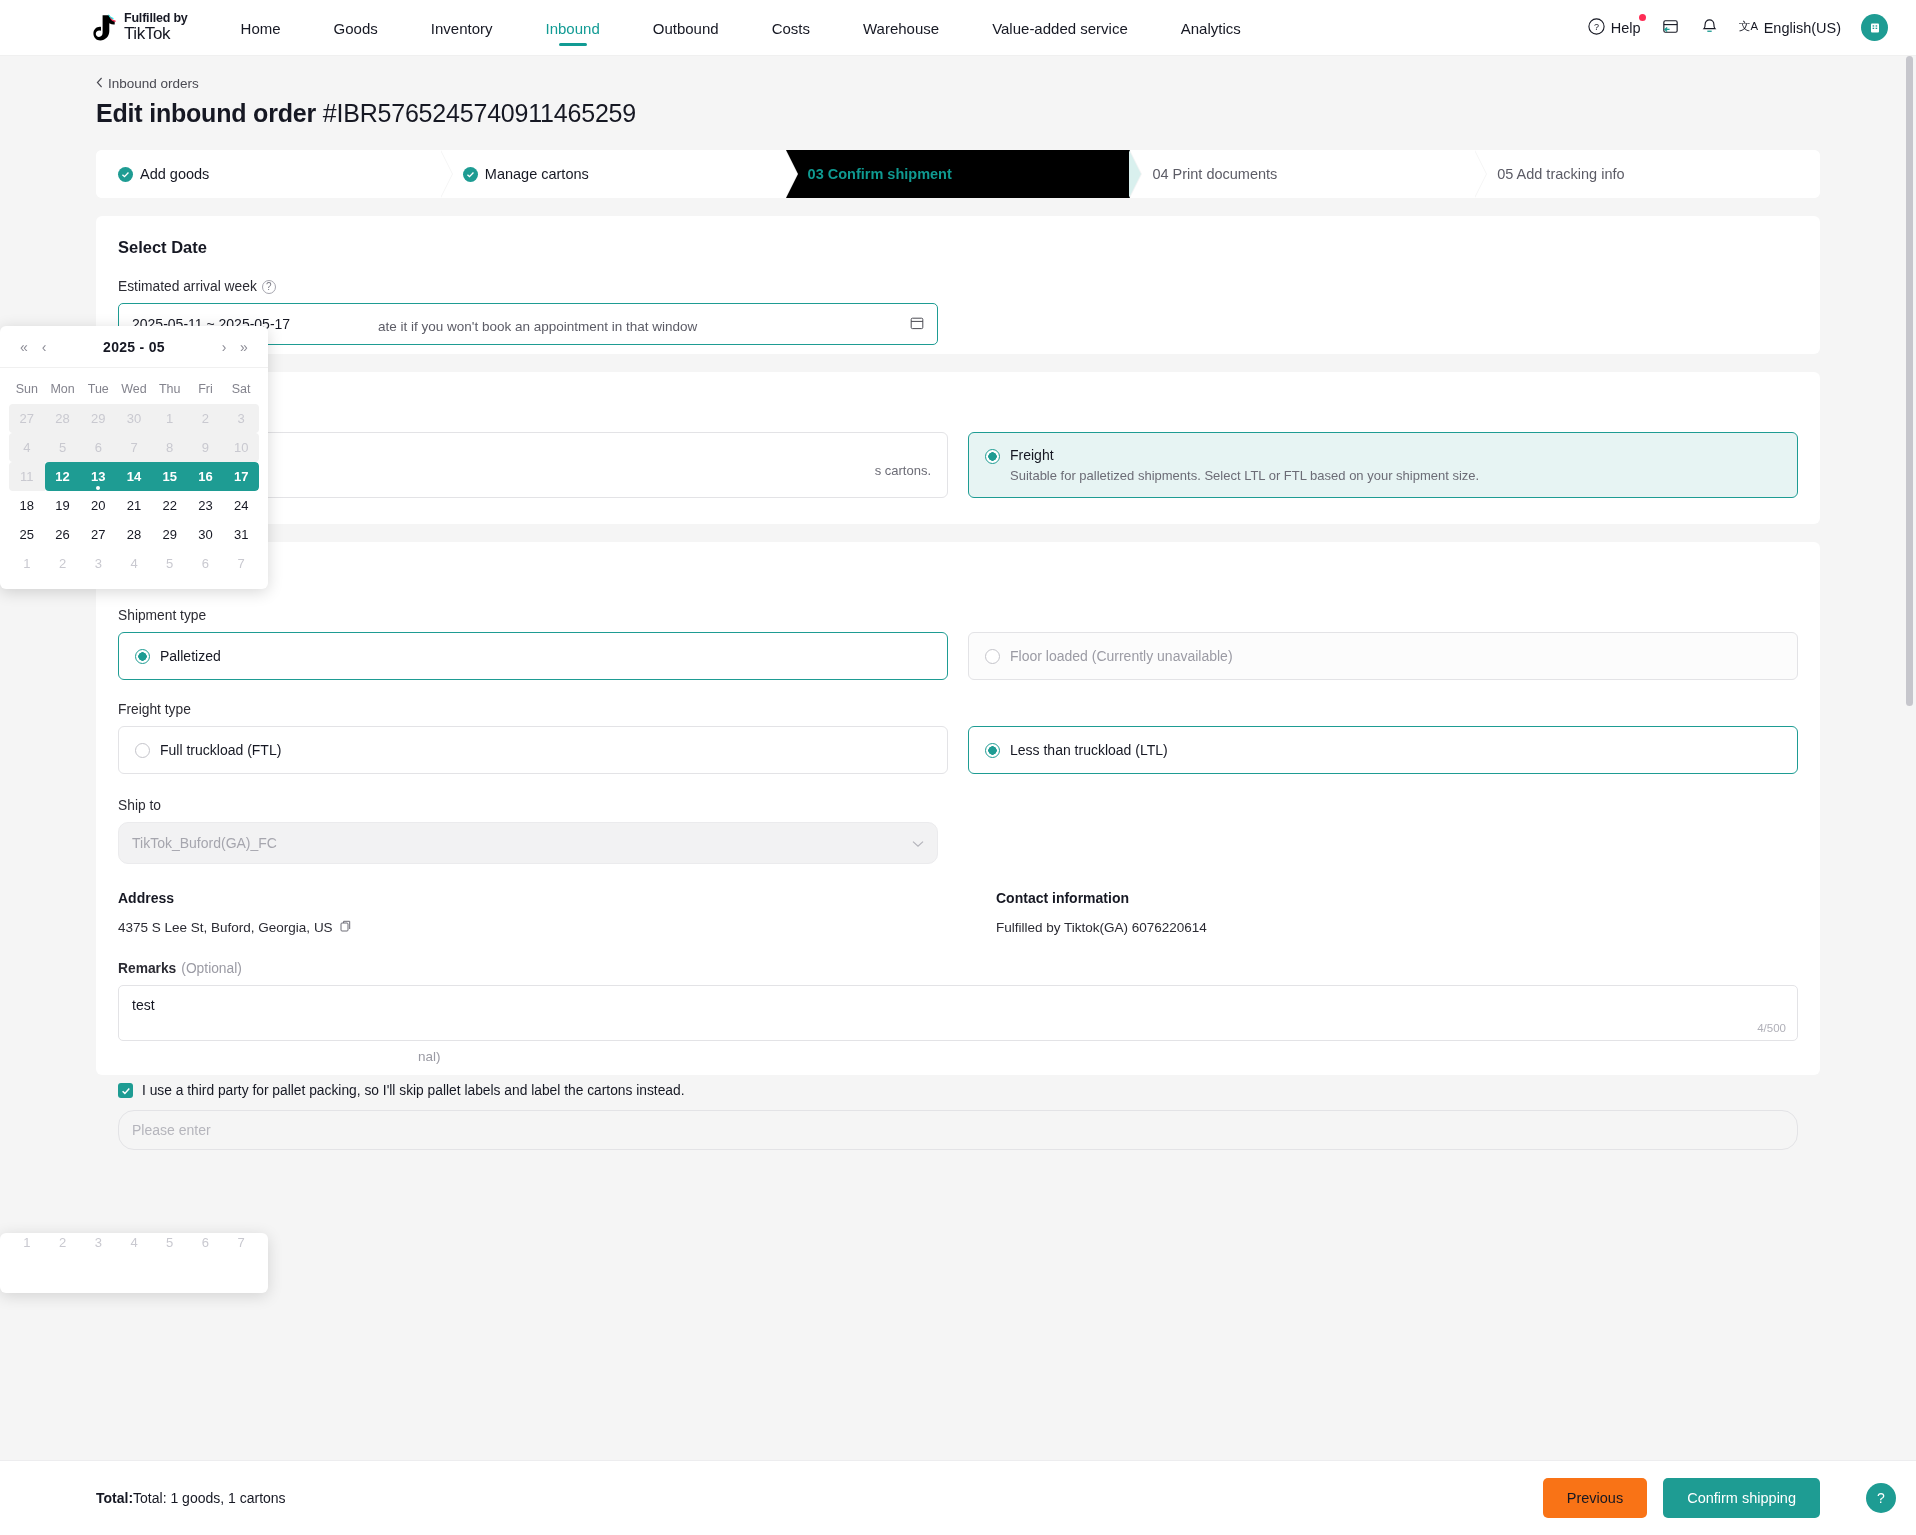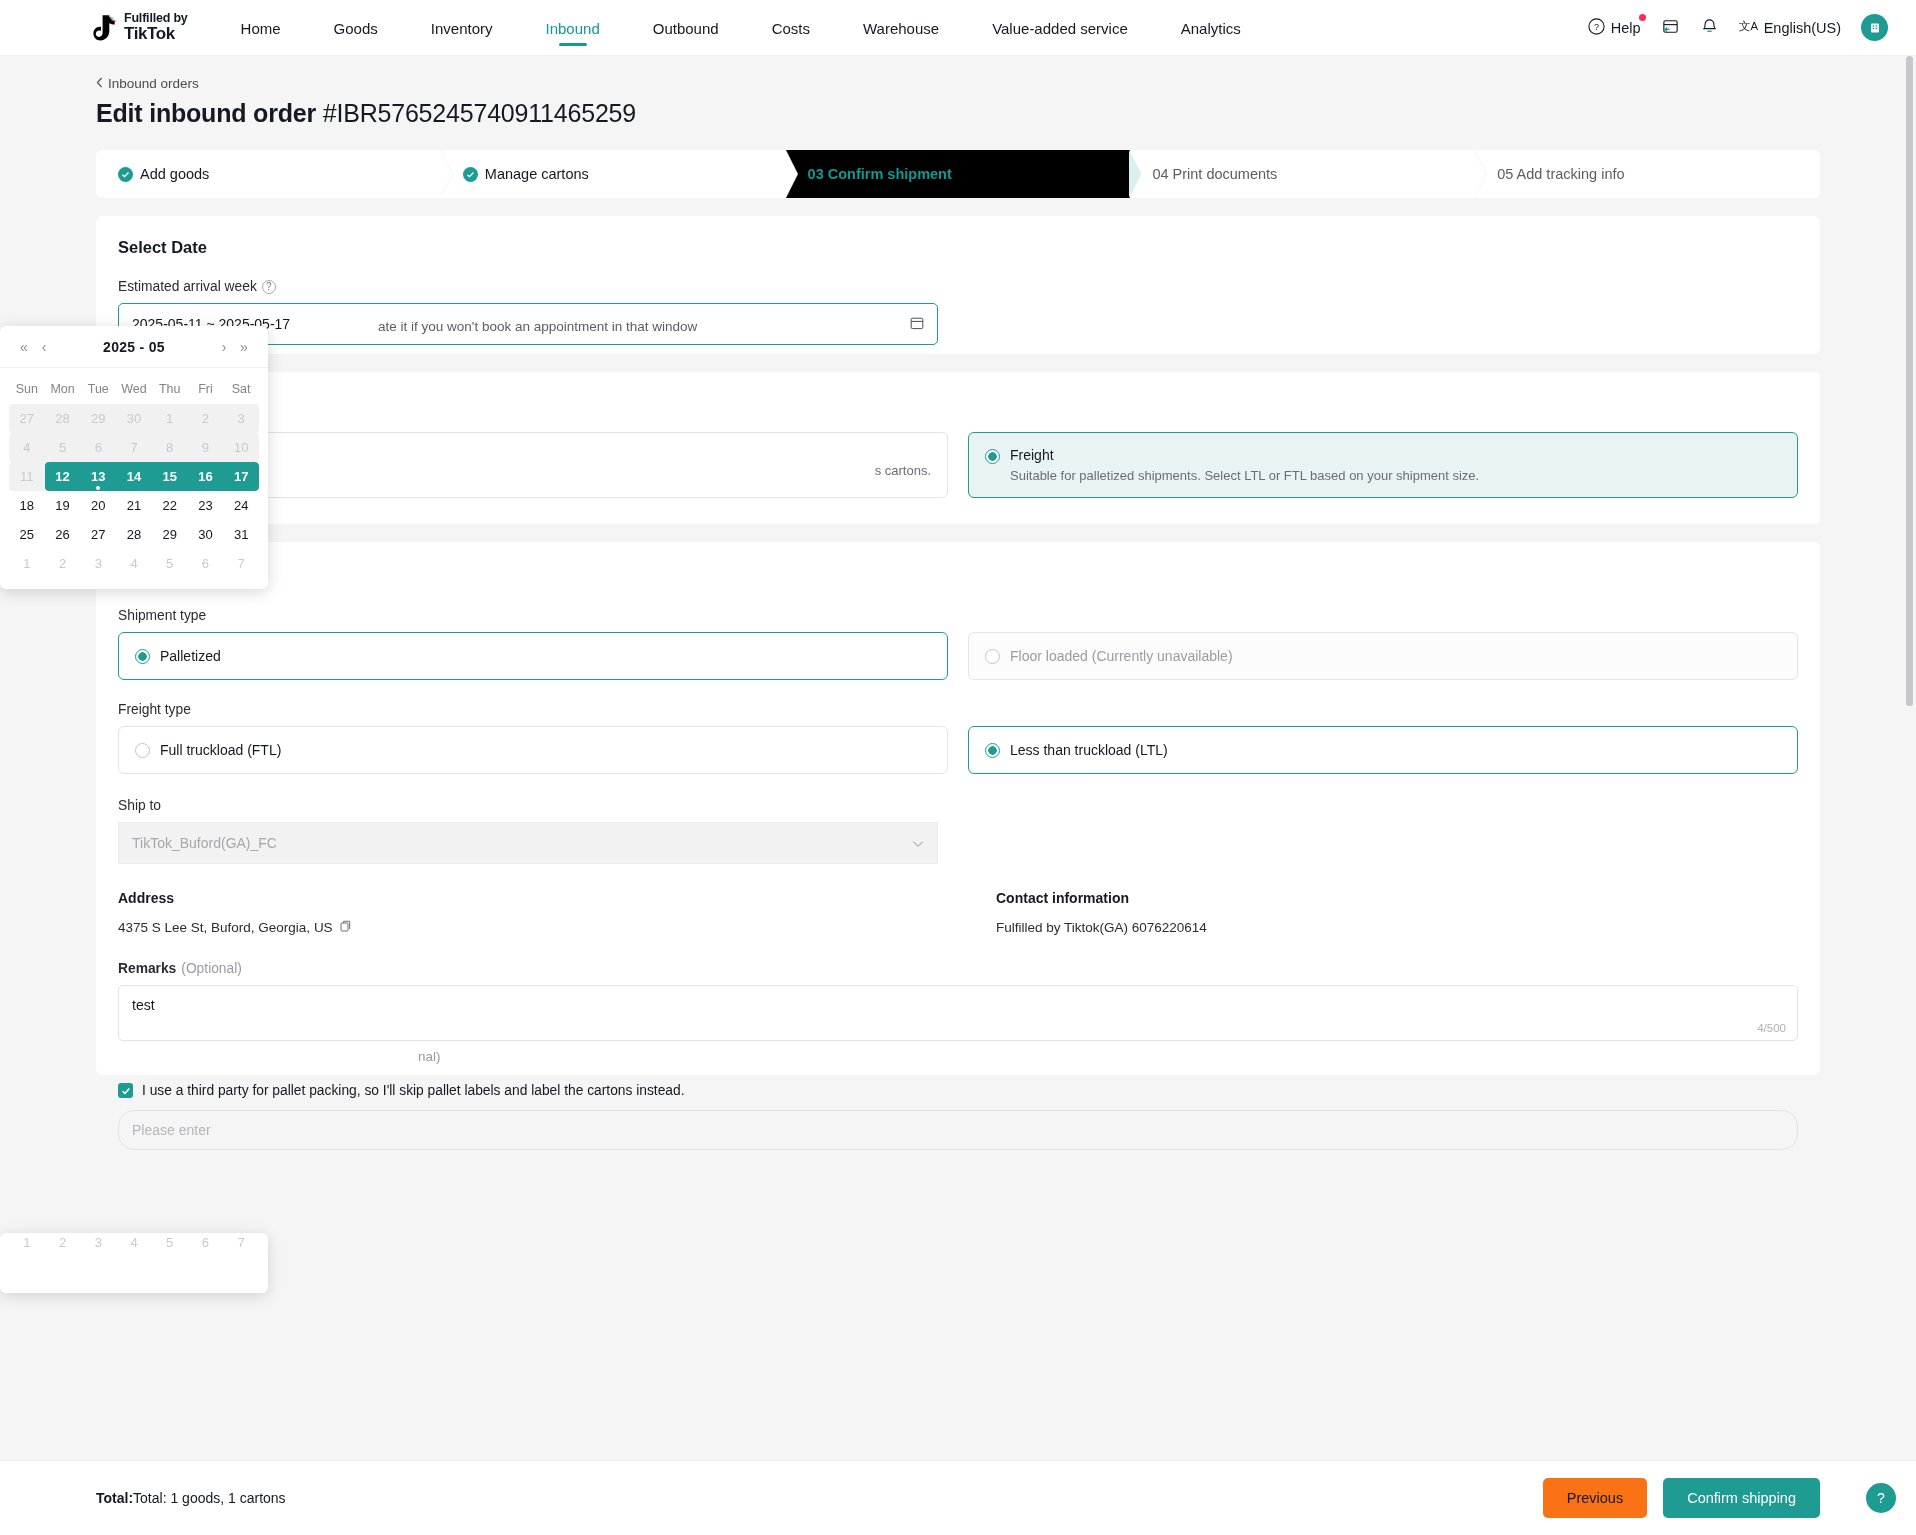--- a/index.html
+++ b/index.html
@@ -16,21 +16,21 @@
     height: 56px; background: #fff;
     display: flex; align-items: center;
     padding: 0 28px 0 90px;
     border-bottom: 1px solid #f0f0f0;
     position: relative; z-index: 60;
   }
   .logo { display: flex; align-items: center; gap: 7px; margin-right: 34px; }
   .logo-note { width: 27px; height: 30px; position: relative; }
   .logo-txt { line-height: 1.05; }
   .logo-txt .l1 { font-size: 12.5px; font-weight: 700; letter-spacing: -.2px; }
-  .logo-txt .l2 { font-size: 17px; font-weight: 700; letter-spacing: -.4px; }
+  .logo-txt .l2 { font-size: 17px; font-weight: 400; letter-spacing: -.4px; }
 
   .navlinks { display: flex; align-items: center; gap: 15px; }
   .navlink {
     font-size: 15px; color: #161823; padding: 18px 19px 17px;
     cursor: pointer; position: relative; white-space: nowrap;
   }
   .navlink.active { color: #119b94; }
   .navlink.active::after {
     content: ""; position: absolute; left: 50%; transform: translateX(-50%);
     bottom: 8px; width: 28px; height: 3px; background: #119b94; border-radius: 2px;
@@ -130,21 +130,21 @@
   .optcard.flat .radio { margin-top: 0; }
   .radio.on {
     border: 1px solid #1e9c93;
     background: radial-gradient(circle, #1e9c93 0 4px, #fff 4.5px 100%);
   }
   .opt-name { font-size: 14px; color: #161823; }
   .optcard.dis .opt-name { color: #9b9ba4; }
   .opt-desc { font-size: 13px; color: #6c6c76; margin-top: 5px; }
 
   .select-dis {
-    height: 42px; border: 1px solid #ebebed; background: #f2f2f3; border-radius: 0;
+    height: 42px; border: 1px solid #ebebed; background: #f2f2f3; border-radius: 10px;
     display: flex; align-items: center; padding: 0 13px; font-size: 14px;
     color: #a6a6ae; width: 820px;
   }
   .select-dis .cv { flex: 1; }
 
   .two-col { display: flex; }
   .col { width: 50%; }
   .col.right { padding-left: 38px; }
   .sublabel { font-size: 14px; font-weight: 700; color: #161823; }
   .subval { font-size: 13.5px; color: #2b2b33; margin-top: 14px; display: flex; align-items: center; gap: 7px; }

